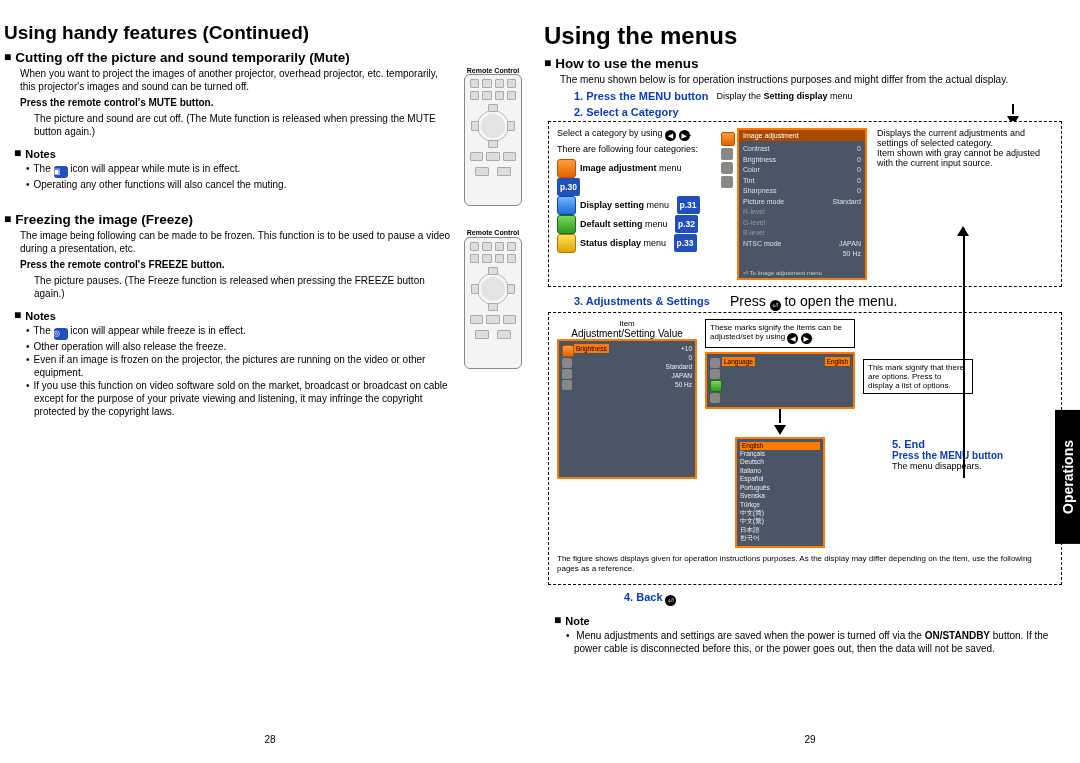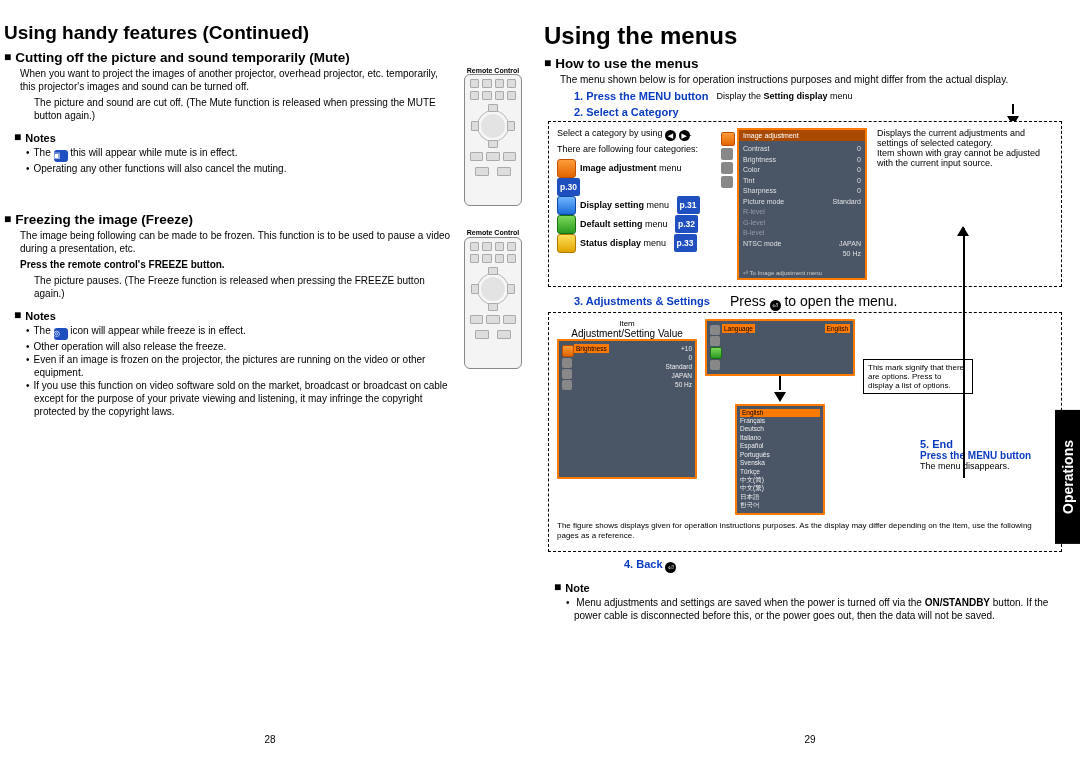--- a/index.html
+++ b/index.html
@@ -135,24 +135,25 @@
 </head>
 <body>
 
 <div class="page page-left">
   <h2>Using handy features (Continued)</h2>
 
   <h3>Cutting off the picture and sound temporarily (Mute)</h3>
   <div class="left-cols">
     <div class="txt">
       <p class="indent-small">When you want to project the images of another projector, overhead projector, etc. temporarily, this projector's images and sound can be turned off.</p>
+      <p class="indent-small bold">Press the remote control's MUTE button.</p>
       <p class="indent">The picture and sound are cut off. (The Mute function is released when pressing the MUTE button again.)</p>
       <h4 style="margin-left:10px">Notes</h4>
       <ul>
-        <li><span>The </span><span class="muteicon"></span><span> this will appear while mute is in effect.</span></li>
+        <li><span>The </span><span class="muteicon"></span><span> icon will appear while mute is in effect.</span></li>
         <li>Operating any other functions will also cancel the muting.</li>
       </ul>
     </div>
     <div style="text-align:center">
       <div class="remote-label">Remote Control</div>
       <div class="remote">
         <div class="btns">
             <span></span>
             <span></span>
             <span></span>
@@ -376,20 +377,24 @@
               </div>
             <div class="row">
                 <span></span>
                 <span>50 Hz</span>
               </div>
           </div>
         </div>
       </div>
 
       <div style="flex:0 0 150px;">
+        <div class="flowbox" style="margin-bottom:4px;">
+          <span>These marks signify the items can be adjusted/set by using </span>
+          <span class="rbtn left"></span> <span class="rbtn right"></span>.
+        </div>
         <div class="mini-panel" style="display:flex;">
           <div class="iconcol">
               <span class="ci-dim"></span>
               <span class="ci-dim"></span>
               <span class="ci-green"></span>
               <span class="ci-dim"></span>
             </div>
           <div style="flex:1;">
             <div class="row">
                 <span class="sel">Language</span>
@@ -423,21 +428,21 @@
 
     </div>
     <p style="font-size:8px; margin-top:6px;">The figure shows displays given for operation instructions purposes.  As the display may differ depending on the item, use the following pages as a reference.</p>
   </div>
 
   <div style="margin-left:80px; margin-top:2px;">
     <span class="step-blue">4. Back</span>
     <span class="rbtn enter"></span>
   </div>
 
-  <div style="position:absolute; right:48px; top:428px; width:112px;">
+  <div style="position:absolute; right:76px; top:428px; width:112px;">
     <div class="step-blue">5. End</div>
     <div class="step-blue" style="font-size:10px;">Press the MENU button</div>
     <div style="font-size:9px;">The menu disappears.</div>
   </div>
 
   <div style="position:absolute; right:115px; top:218px; bottom:275px; width:2px; background:#000;"></div>
   <div style="position:absolute; right:111px; top:216px; border-bottom:10px solid #000; border-left:6px solid transparent; border-right:6px solid transparent;"></div>
 
   <h4 style="margin-left:10px">Note</h4>
   <ul>

